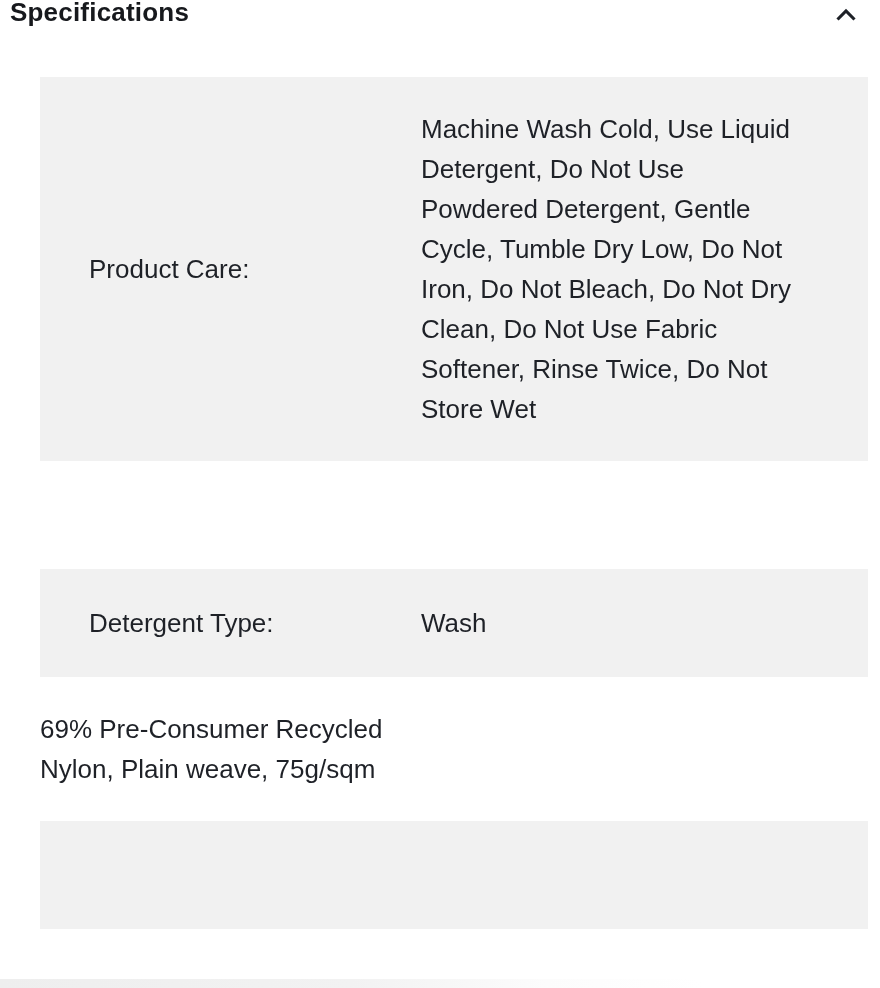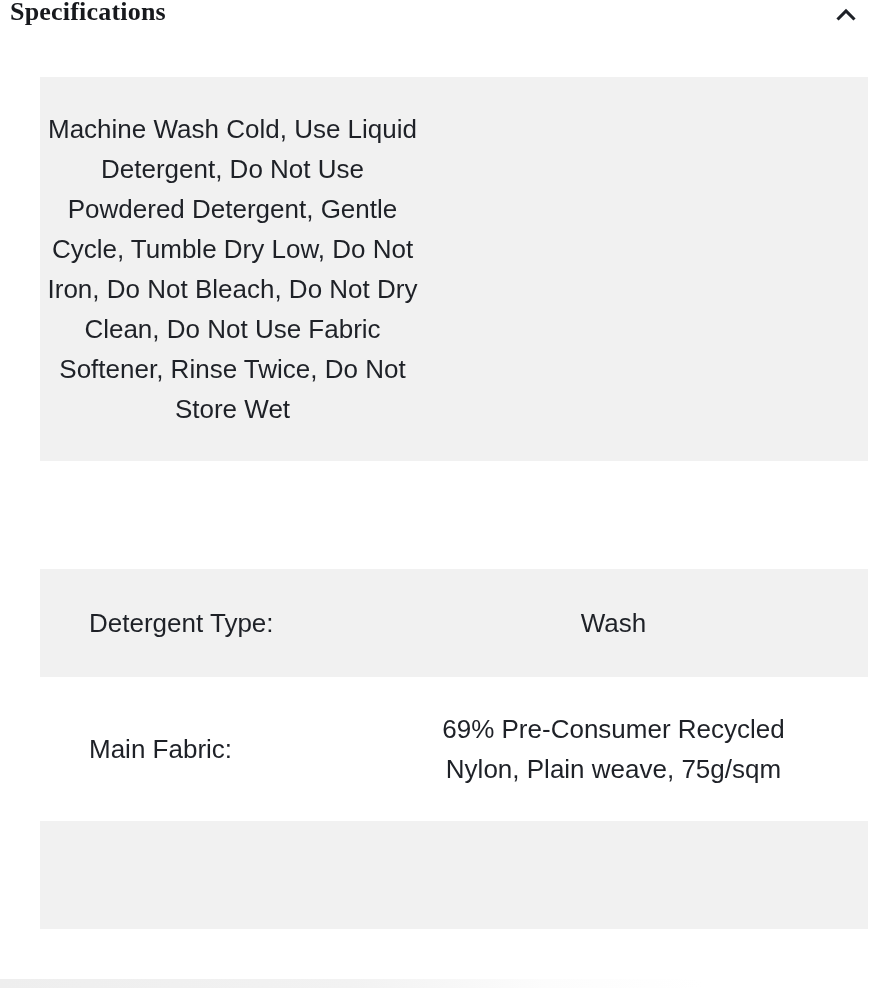--- a/index.html
+++ b/index.html
@@ -10,21 +10,20 @@
     background: #ffffff;
     overflow: hidden;
     font-family: "Liberation Sans", sans-serif;
     color: #1e2127;
     -webkit-font-smoothing: antialiased;
   }
   .section-header {
     position: relative;
     height: 77px;
     cursor: pointer;
-    font-family: Liberation Serif, serif;
   }
   .section-title {
     position: absolute;
     left: 10px;
     top: -3px;
     margin: 0;
     font-size: 26px;
     line-height: 30px;
     font-weight: 700;
     letter-spacing: 0.2px;
@@ -63,21 +62,20 @@
   }
   .spec-label {
     box-sizing: border-box;
     flex: 0 0 381px;
     padding-left: 49px;
     padding-right: 132px;
   }
   .spec-value {
     flex: 0 0 385px;
     max-width: 385px;
-    text-align: center;
   }
   .bottom-divider {
     position: absolute;
     left: 0;
     top: 979px;
     width: 880px;
     height: 9px;
     background: linear-gradient(90deg, #eeeeee 0%, #f2f2f2 40%, #fcfcfc 62%, #ffffff 80%);
   }
 </style>
@@ -88,33 +86,33 @@
   <h2 class="section-title">Specifications</h2>
   <button class="collapse-btn" aria-label="Collapse section">
     <svg width="22" height="16" viewBox="0 0 22 16" fill="none">
       <polyline points="2.5,12.5 11,4 19.5,12.5" stroke="#1e2127" stroke-width="3.1" fill="none" stroke-linecap="butt" stroke-linejoin="miter"></polyline>
     </svg>
   </button>
 </div>
 
 <div class="specs-table">
   <div class="spec-row alt">
+    <div class="spec-label">Product Care:</div>
     <div class="spec-value">Machine Wash Cold, Use Liquid Detergent, Do Not Use Powdered Detergent, Gentle Cycle, Tumble Dry Low, Do Not Iron, Do Not Bleach, Do Not Dry Clean, Do Not Use Fabric Softener, Rinse Twice, Do Not Store Wet</div>
   </div>
 
   <div class="spec-row">
   </div>
 
   <div class="spec-row alt">
     <div class="spec-label">Detergent Type:</div>
     <div class="spec-value">Wash</div>
   </div>
 
   <div class="spec-row">
-    <div class="spec-label">Main Fabric:</div>
     <div class="spec-value">69% Pre-Consumer Recycled Nylon, Plain weave, 75g/sqm</div>
   </div>
 
   <div class="spec-row alt">
   </div>
 </div>
 
 <div class="bottom-divider"></div>
 
 </body></html>

